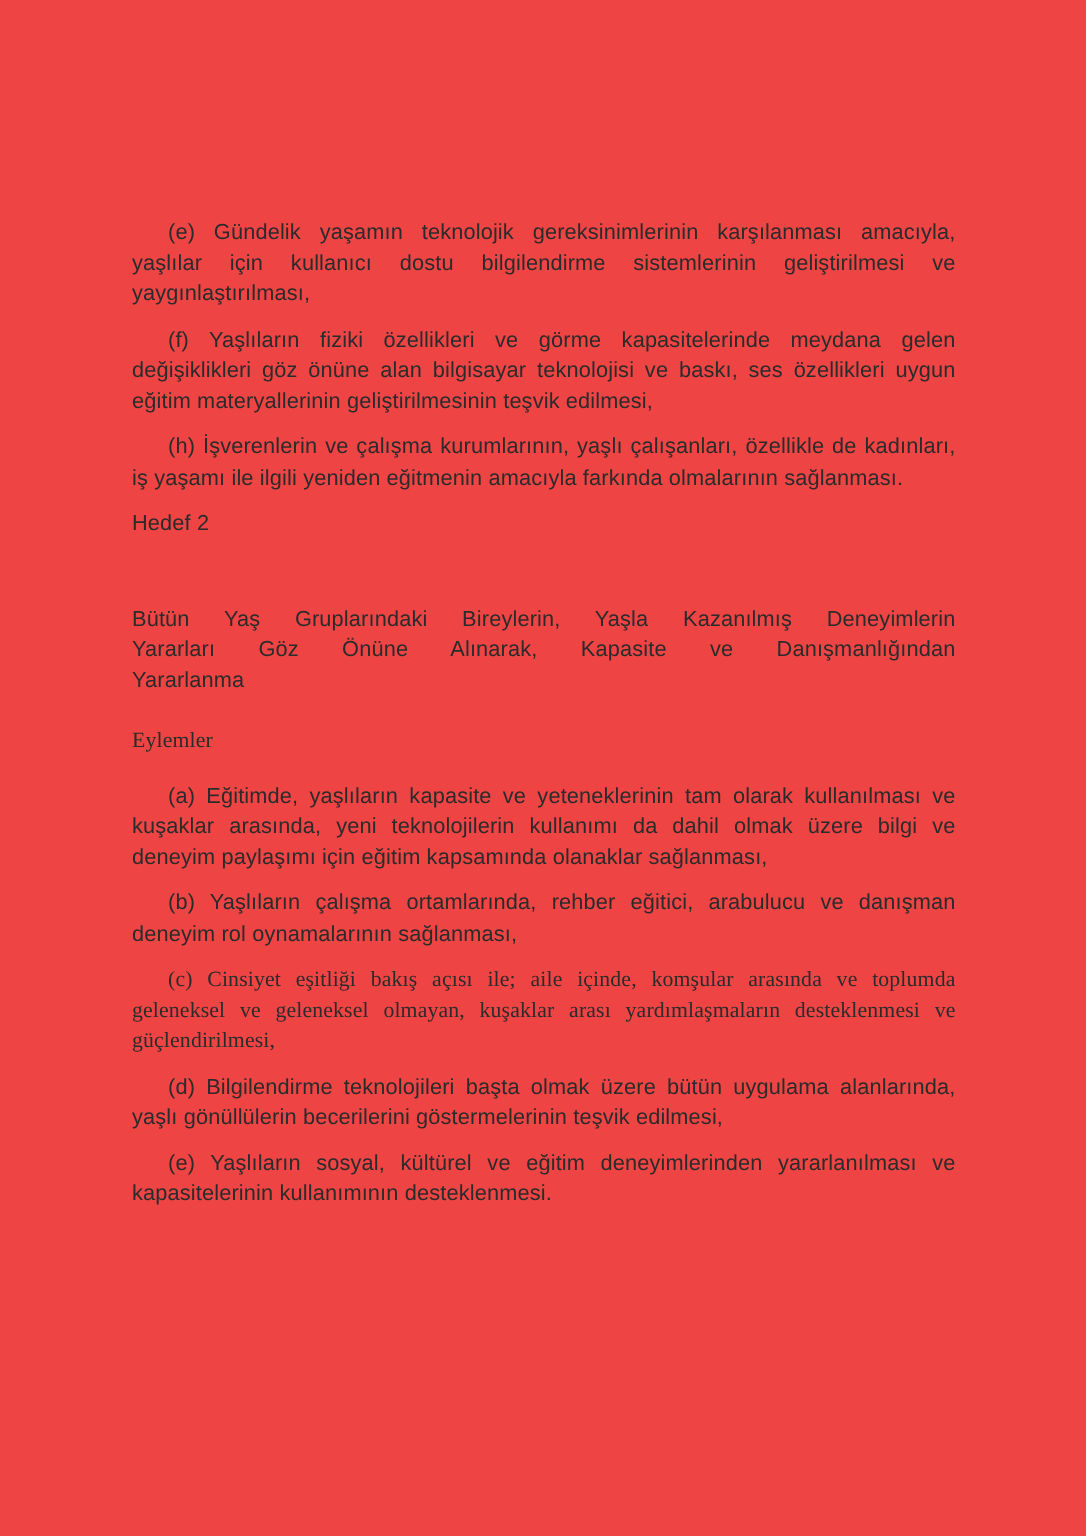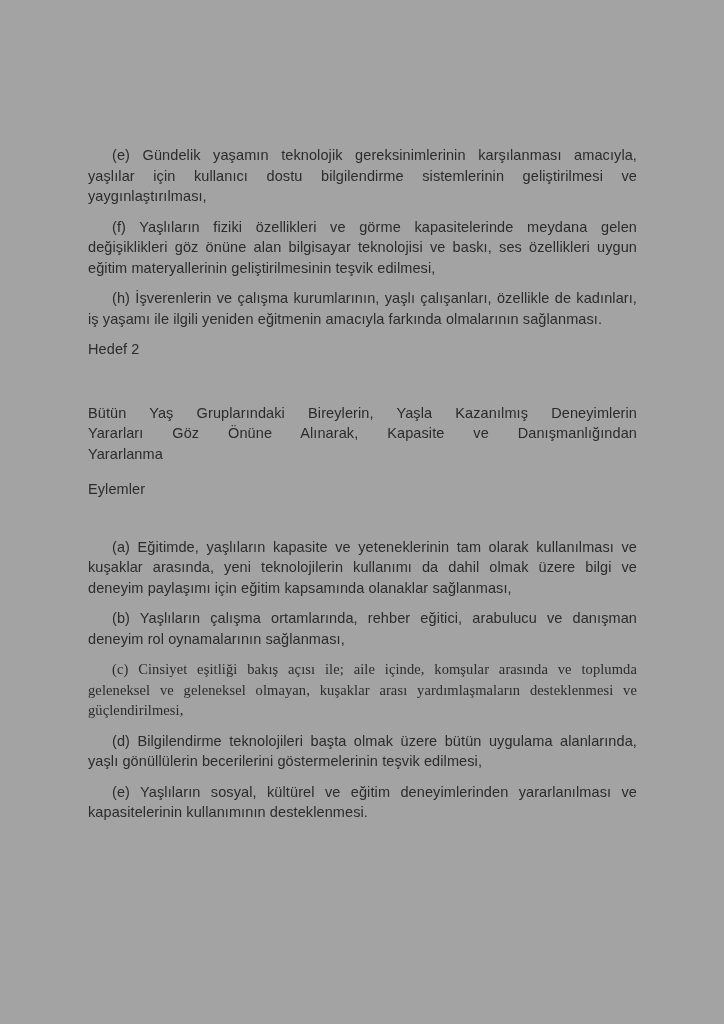--- a/index.html
+++ b/index.html
@@ -4,21 +4,21 @@
 <style>
   html, body {
     margin: 0;
     padding: 0;
     background: #ffffff;
   }
   .page {
     position: relative;
     width: 724px;
     height: 1024px;
-    background: #a3a3a3;
+    background: #ef4444;
     overflow: hidden;
     font-family: "Liberation Sans", "DejaVu Sans", sans-serif;
     color: #2b2b2b;
   }
   .content {
     position: absolute;
     top: 0;
     left: 0;
     box-sizing: border-box;
     width: 724px;
@@ -38,24 +38,25 @@
     text-align: left;
     text-indent: 0;
   }
   .hedef-heading {
     margin-bottom: 43px;
   }
   .goal-title {
     text-align: justify;
     text-indent: 0;
     word-spacing: 11px;
-    margin-bottom: 15px;
+    margin-bottom: 20px;
   }
   .eylemler-heading {
-    margin-bottom: 37px;
+    margin-bottom: 16px;
+    font-family: Liberation Serif, serif;
   }
   .clause-c {
     word-spacing: 1.5px;
     font-family: Liberation Serif, serif;
   }
 </style>
 </head>
 <body>
 
 <div class="page">

